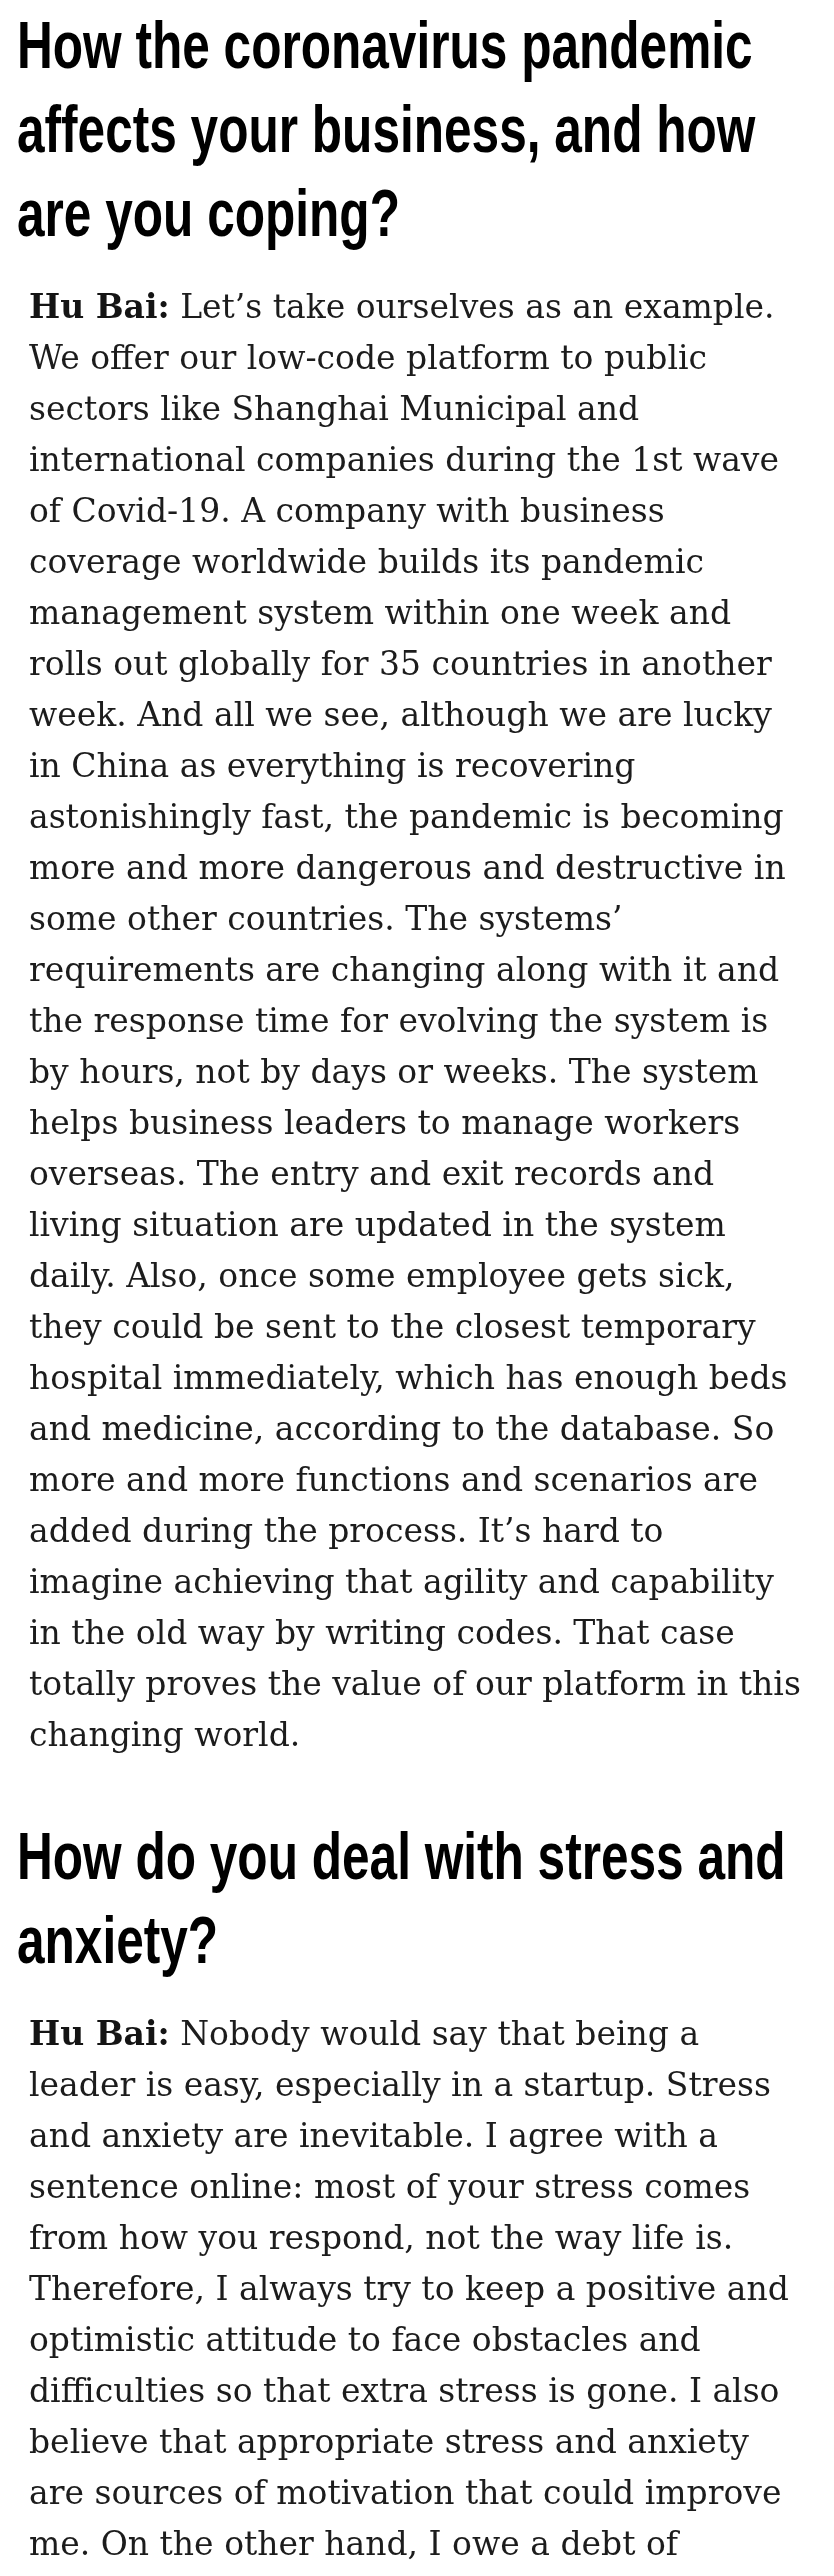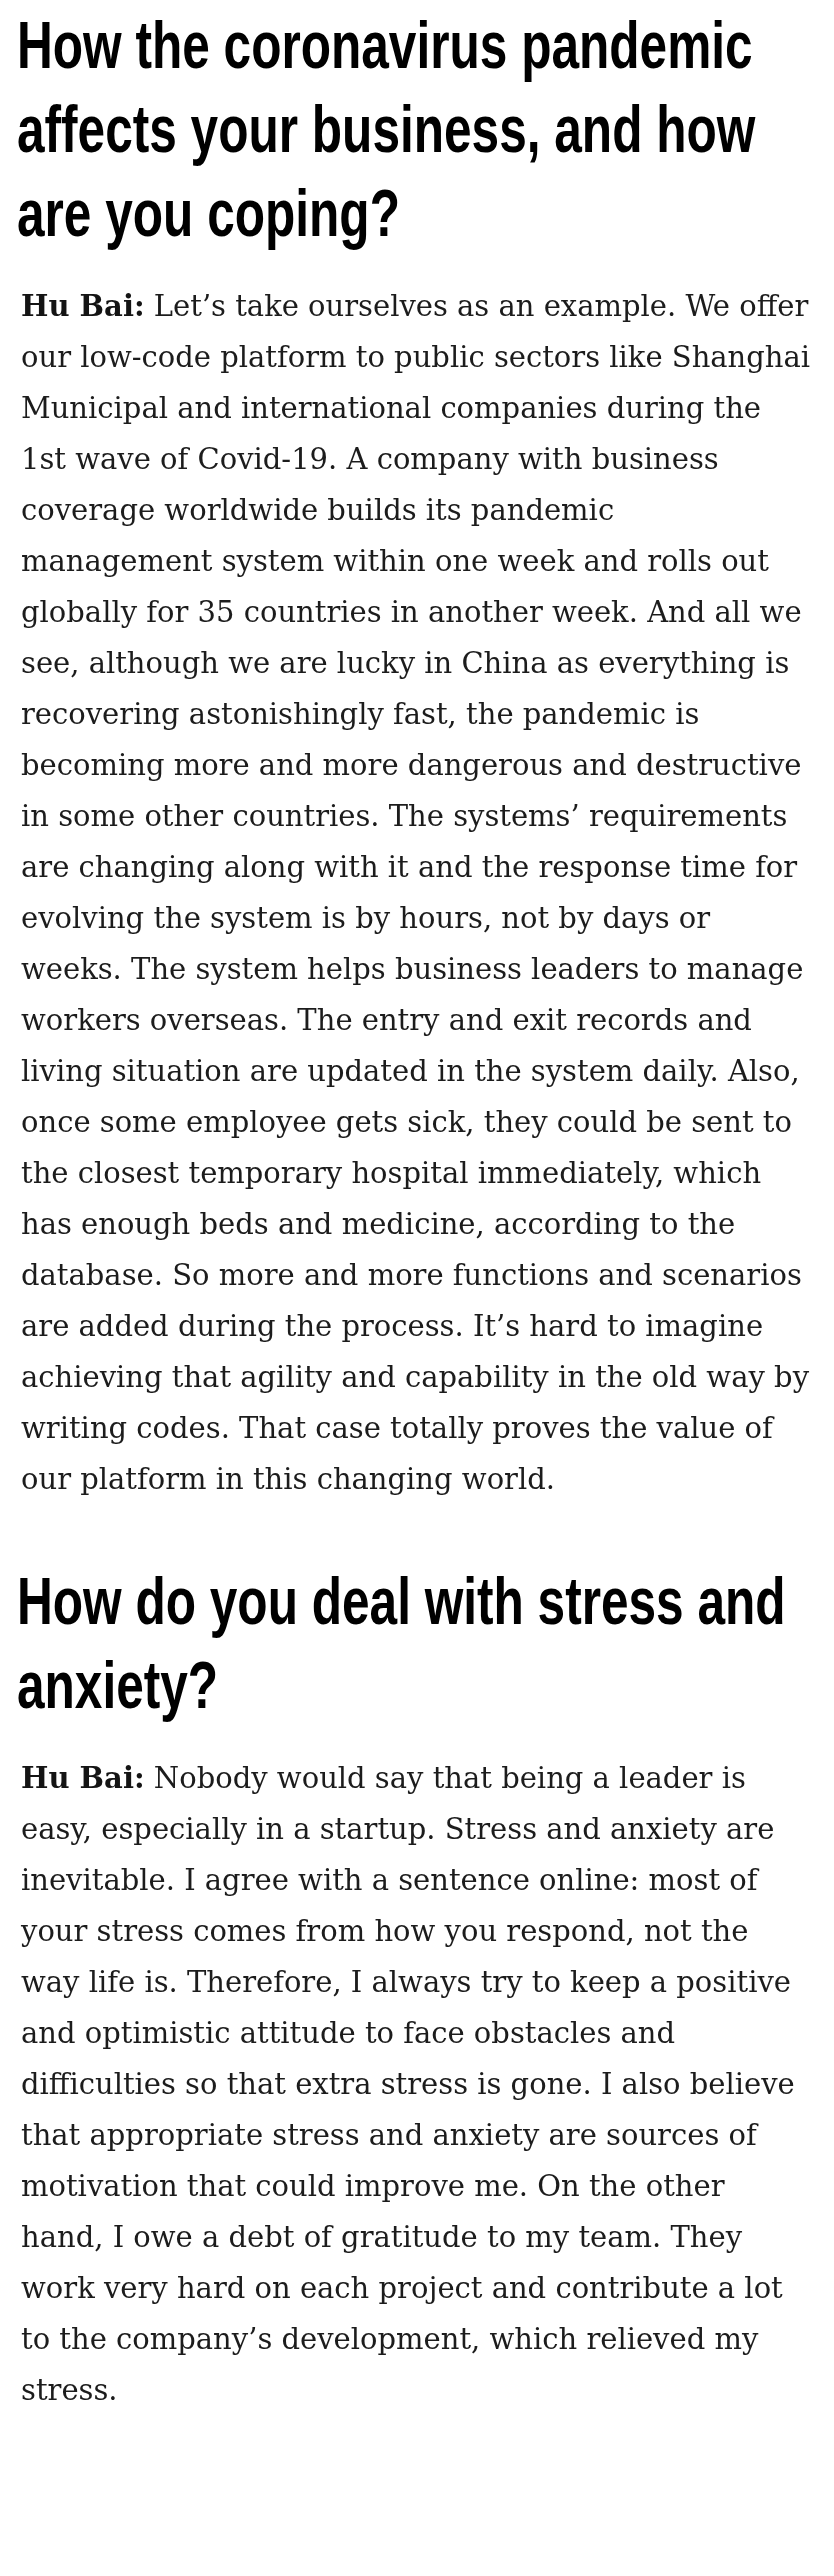--- a/index.html
+++ b/index.html
@@ -21,24 +21,24 @@
     width: 1082px;               
     transform: scaleX(0.74);     
     transform-origin: 0 0;
     letter-spacing: 0;
   }
   .headline.spaced {
     margin-top: 54px;
   }
   .body-para {
     font-family: "DejaVu Serif", serif;
-    font-size: 29px;
+    font-size: 33px;
     line-height: 51px;
     color: #1c1c1c;
-    margin: 4px;
+    margin: 12px;
     text-align: left;
   }
   .body-para .speaker {
     font-weight: 700;
     color: #141414;
   }
 </style>
 </head>
 <body>
 

